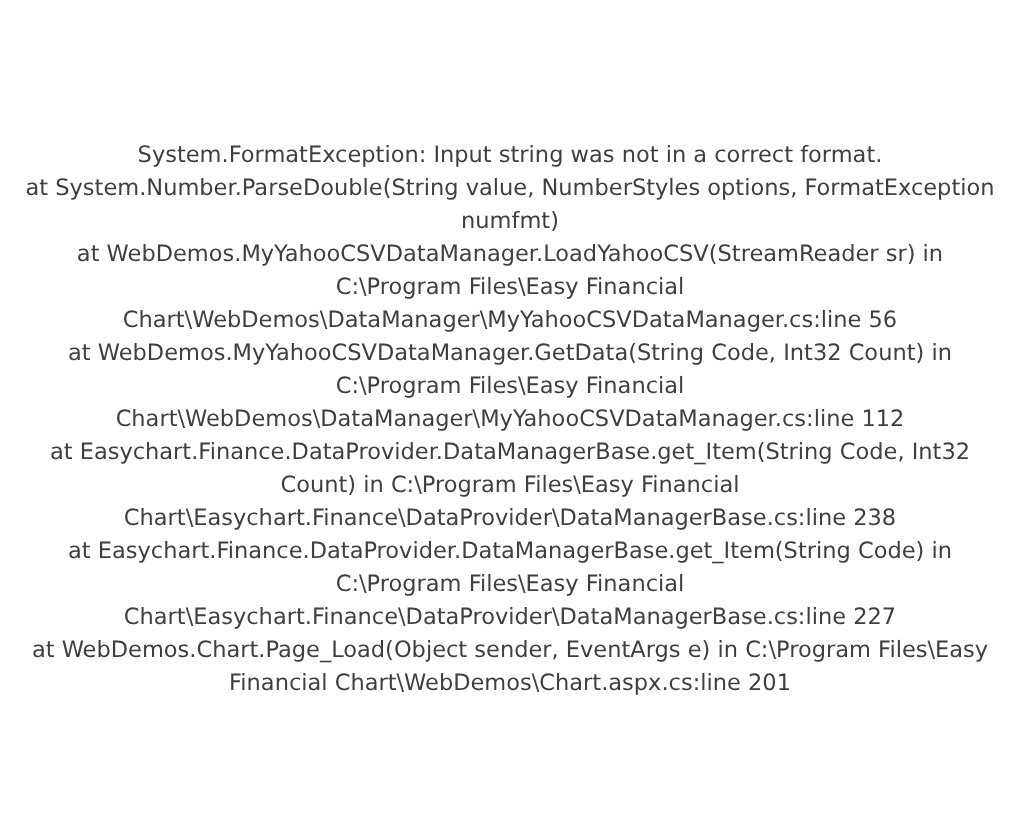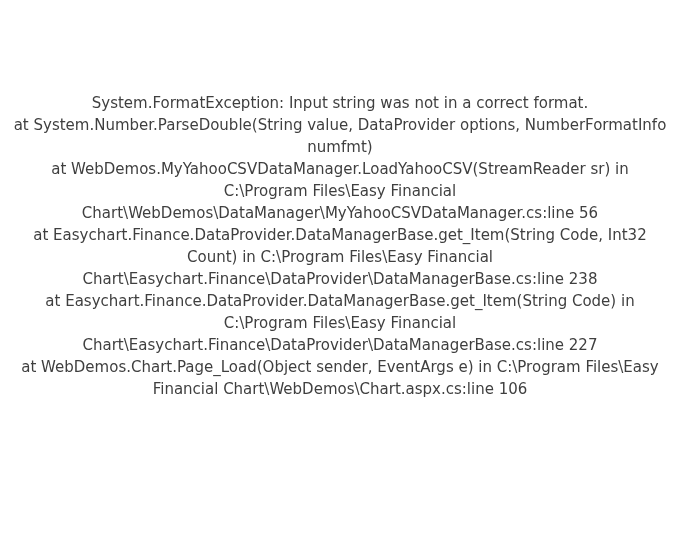--- a/index.html
+++ b/index.html
@@ -37,19 +37,20 @@
     white-space: pre-wrap;
     word-break: break-word;
   }
 </style>
 </head>
 <body>
 
 <div class="page">
   <div class="error-block">
     <span class="error-line">System.FormatException: Input string was not in a correct format.</span>
-    <span class="error-line">at System.Number.ParseDouble(String value, DataProvider options, NumberFormatInfo numfmt)</span>
+    <span class="error-line">at System.Number.ParseDouble(String value, NumberStyles options, FormatException numfmt)</span>
     <span class="error-line">at WebDemos.MyYahooCSVDataManager.LoadYahooCSV(StreamReader sr) in C:\Program Files\Easy Financial Chart\WebDemos\DataManager\MyYahooCSVDataManager.cs:line 56</span>
+    <span class="error-line">at WebDemos.MyYahooCSVDataManager.GetData(String Code, Int32 Count) in C:\Program Files\Easy Financial Chart\WebDemos\DataManager\MyYahooCSVDataManager.cs:line 112</span>
     <span class="error-line">at Easychart.Finance.DataProvider.DataManagerBase.get_Item(String Code, Int32 Count) in C:\Program Files\Easy Financial Chart\Easychart.Finance\DataProvider\DataManagerBase.cs:line 238</span>
     <span class="error-line">at Easychart.Finance.DataProvider.DataManagerBase.get_Item(String Code) in C:\Program Files\Easy Financial Chart\Easychart.Finance\DataProvider\DataManagerBase.cs:line 227</span>
-    <span class="error-line">at WebDemos.Chart.Page_Load(Object sender, EventArgs e) in C:\Program Files\Easy Financial Chart\WebDemos\Chart.aspx.cs:line 106</span>
+    <span class="error-line">at WebDemos.Chart.Page_Load(Object sender, EventArgs e) in C:\Program Files\Easy Financial Chart\WebDemos\Chart.aspx.cs:line 201</span>
   </div>
 </div>
 
 </body></html>

